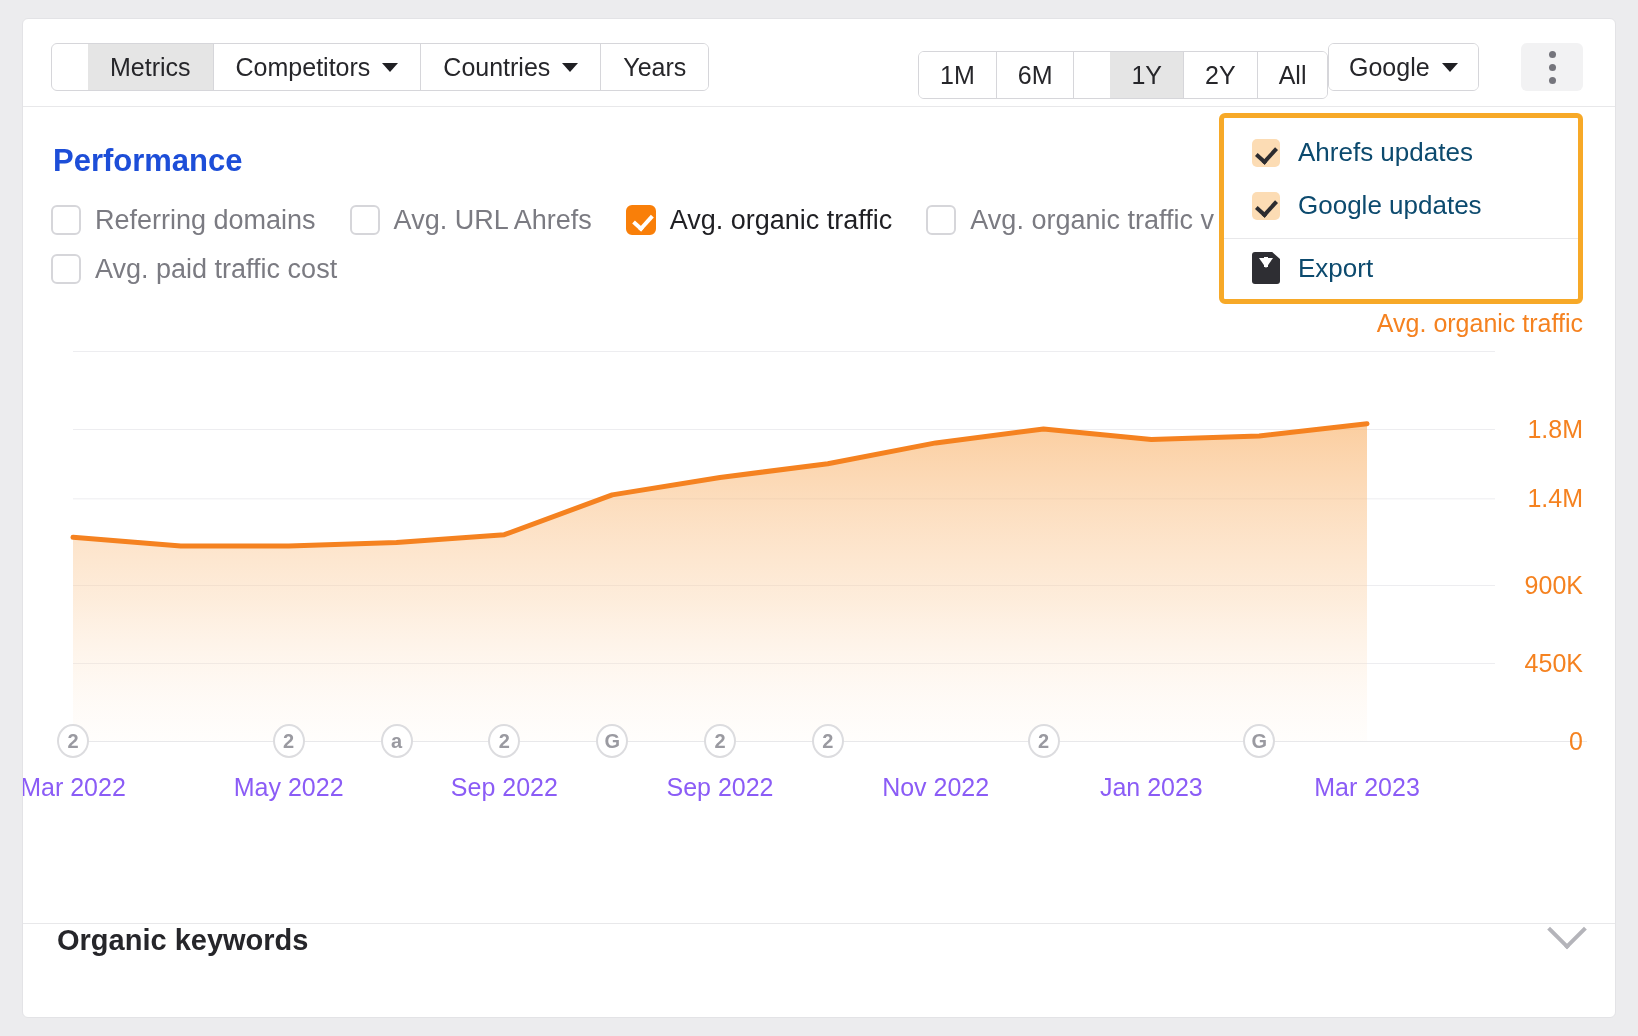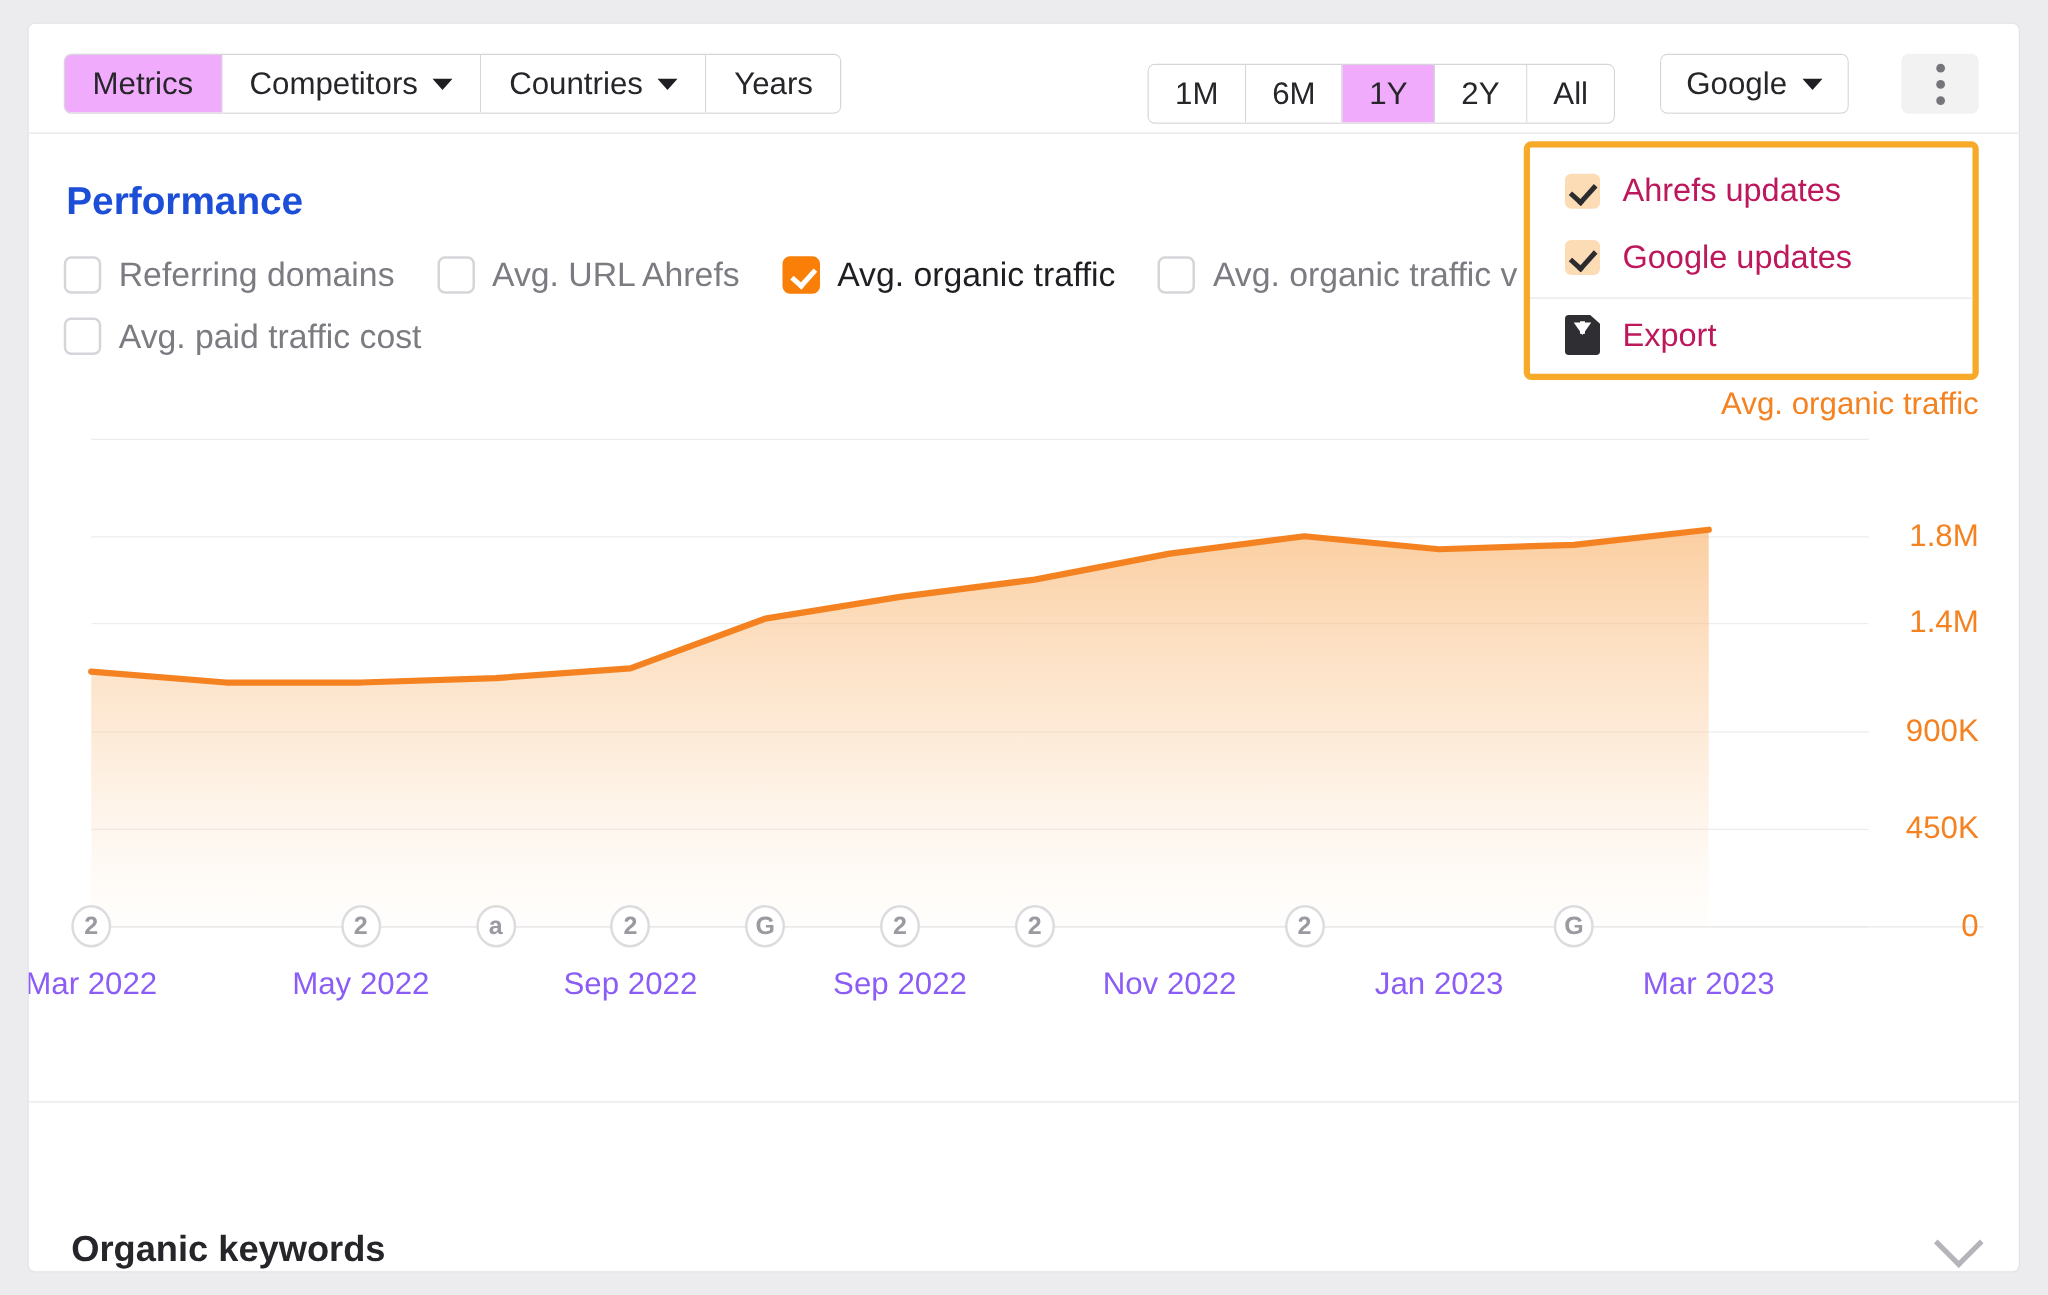--- a/index.html
+++ b/index.html
@@ -40,21 +40,21 @@
     gap: 12px;
     padding: 0 22px;
     font-size: 25px;
     color: #26262a;
     border-right: 1px solid #d6d6da;
     background: #fff;
     height: 100%;
     white-space: nowrap;
   }
   .seg-item:last-child { border-right: none; }
-  .seg-item.active { background: #f0abfc; }
+  .seg-item.active { background: #e5e5e5; margin-left: 36px; }
   .caret {
     width: 0; height: 0;
     border-left: 8px solid transparent;
     border-right: 8px solid transparent;
     border-top: 9px solid #1f1f23;
     display: inline-block;
   }
 
   .seg-period { left: 895px; top: 32px; }
   .seg-period .seg-item { padding: 0 21px; font-size: 25px; }
@@ -89,21 +89,21 @@
     border: 5px solid #f7a928;
     border-radius: 6px;
     z-index: 40;
     padding: 8px 0 4px 0;
   }
   .menu-row {
     display: flex; align-items: center;
     gap: 18px;
     padding: 11px 0 11px 28px;
     font-size: 26px;
-    color: #be185d;
+    color: #0c4a6e;
   }
   .menu-sep {
     height: 1px; background: #e8e8ea;
     margin: 6px 0 2px 0;
   }
   .cb-soft {
     width: 28px; height: 28px;
     border-radius: 5px;
     background: #fcdcb4;
     position: relative; flex: none;
@@ -251,23 +251,23 @@
     right: 4px; top: 432px;
     font-size: 25px;
     color: #f58220;
     transform: translateY(-50%);
   }
 
   
   .footer {
     position: absolute;
     left: 0; right: 0; bottom: 0;
-    height: 136px;
+    height: 94px;
     border-top: 1px solid #e8e8ea;
-    display: flex; align-items: flex-end;
+    display: flex; align-items: flex-start;
     justify-content: space-between;
     padding: 0 34px;
   }
   .footer-title { font-size: 29px; font-weight: bold; color: #26262a; }
   .chev {
     width: 28px; height: 28px;
     border: solid #b4b4ba;
     border-width: 0 4px 4px 0;
     transform: rotate(45deg) translate(-6px,-6px);
   }

